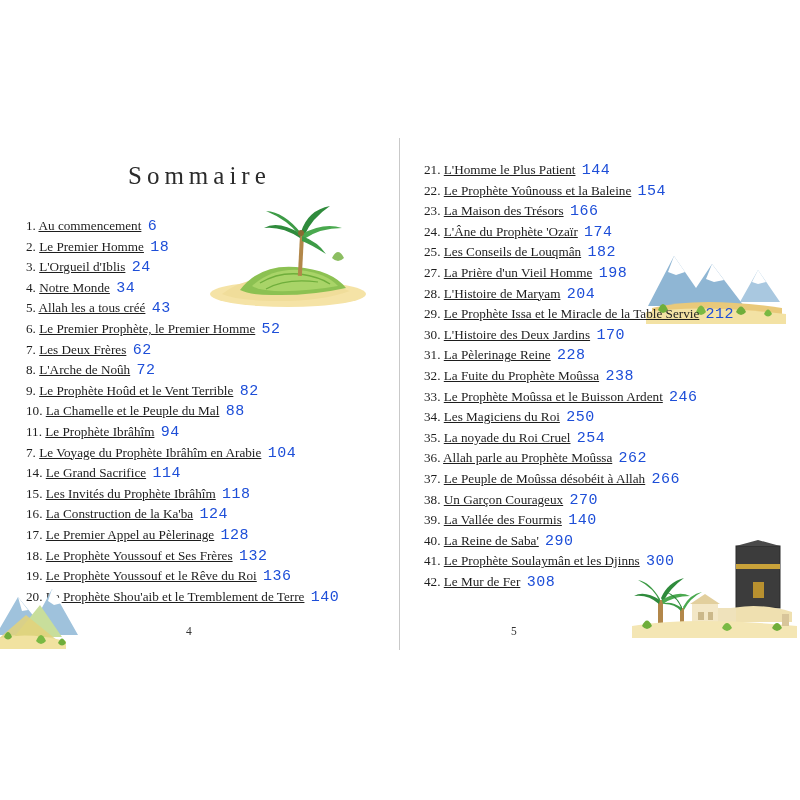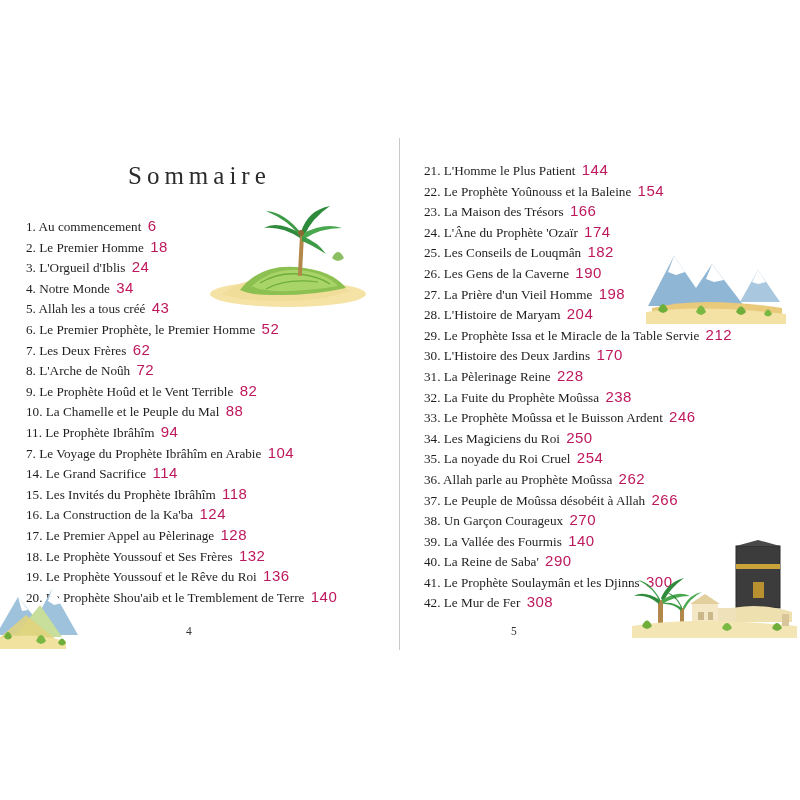--- a/index.html
+++ b/index.html
@@ -59,25 +59,25 @@
   .toc-left { left: 26px; top: 78px; width: 340px; }
   .toc-right { left: 24px; top: 22px; width: 370px; }
 
   .toc li {
     font-size: 13.2px;
     line-height: 19.6px;
     white-space: nowrap;
     color: #1e1e1e;
   }
   .toc li .num-idx { color: #1e1e1e; }
-  .toc li .label { color: #1e1e1e; }
+  .toc li .label { color: #1e1e1e; text-decoration: underline; }
   .toc li .page-no {
-    font-family: Liberation Sans, sans-serif;
+    font-family: Liberation Mono, monospace;
     font-size: 15px;
-    color: #be185d;
+    color: #1d4ed8;
     letter-spacing: 0.5px;
     margin-left: 3px;
     margin-top: 16px;
   }
 
   .folio {
     position: absolute;
     font-size: 11.5px;
     color: #333;
   }
@@ -176,21 +176,20 @@
       <path d="M96 82 q5 -11 10 0 q-5 6 -10 0 Z" fill="#6fae3b"></path>
       <path d="M124 84 q4 -9 8 0 q-4 5 -8 0 Z" fill="#79b943"></path>
     </svg>
 
     <ol class="toc toc-right">
       <li><span class="num-idx">21.</span> <span class="label">L'Homme le Plus Patient</span> <span class="page-no">144</span></li>
       <li><span class="num-idx">22.</span> <span class="label">Le Prophète Yoûnouss et la Baleine</span> <span class="page-no">154</span></li>
       <li><span class="num-idx">23.</span> <span class="label">La Maison des Trésors</span> <span class="page-no">166</span></li>
       <li><span class="num-idx">24.</span> <span class="label">L'Âne du Prophète 'Ozaïr</span> <span class="page-no">174</span></li>
       <li><span class="num-idx">25.</span> <span class="label">Les Conseils de Louqmân</span> <span class="page-no">182</span></li>
-      <li><span class="num-idx">26.</span> <span class="label">Les Gens de la Caverne</span> <span class="page-no">190</span></li>
       <li><span class="num-idx">27.</span> <span class="label">La Prière d'un Vieil Homme</span> <span class="page-no">198</span></li>
       <li><span class="num-idx">28.</span> <span class="label">L'Histoire de Maryam</span> <span class="page-no">204</span></li>
       <li><span class="num-idx">29.</span> <span class="label">Le Prophète Issa et le Miracle de la Table Servie</span> <span class="page-no">212</span></li>
       <li><span class="num-idx">30.</span> <span class="label">L'Histoire des Deux Jardins</span> <span class="page-no">170</span></li>
       <li><span class="num-idx">31.</span> <span class="label">La Pèlerinage Reine</span> <span class="page-no">228</span></li>
       <li><span class="num-idx">32.</span> <span class="label">La Fuite du Prophète Moûssa</span> <span class="page-no">238</span></li>
       <li><span class="num-idx">33.</span> <span class="label">Le Prophète Moûssa et le Buisson Ardent</span> <span class="page-no">246</span></li>
       <li><span class="num-idx">34.</span> <span class="label">Les Magiciens du Roi</span> <span class="page-no">250</span></li>
       <li><span class="num-idx">35.</span> <span class="label">La noyade du Roi Cruel</span> <span class="page-no">254</span></li>
       <li><span class="num-idx">36.</span> <span class="label">Allah parle au Prophète Moûssa</span> <span class="page-no">262</span></li>

